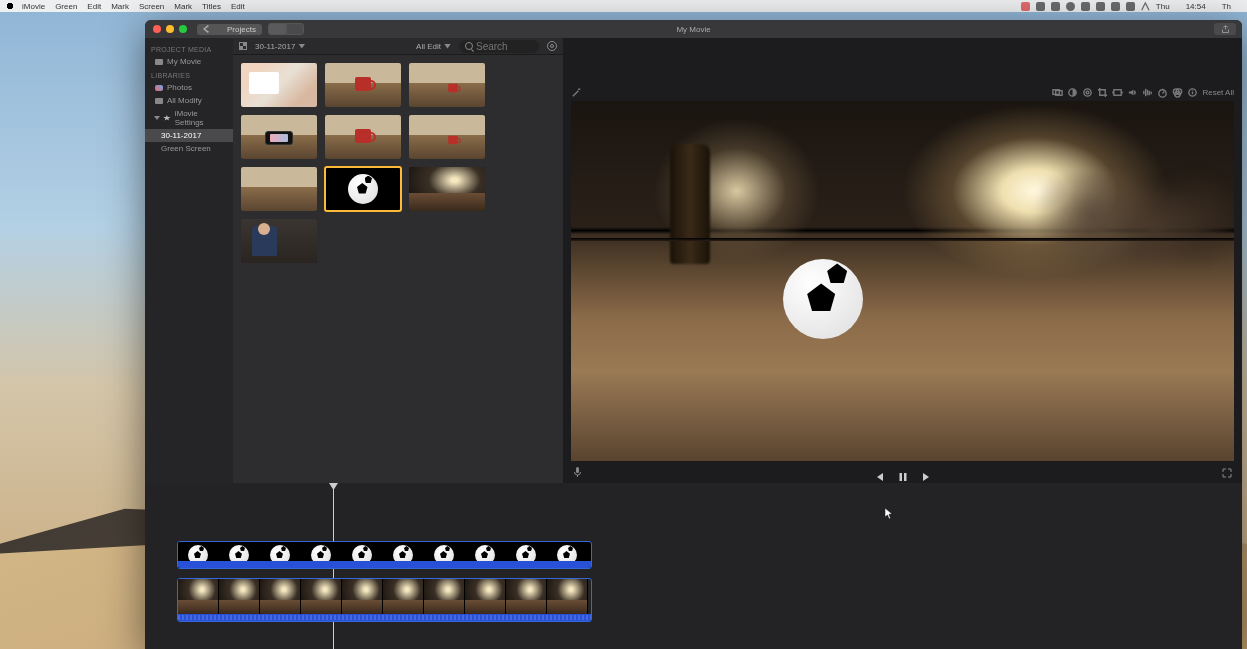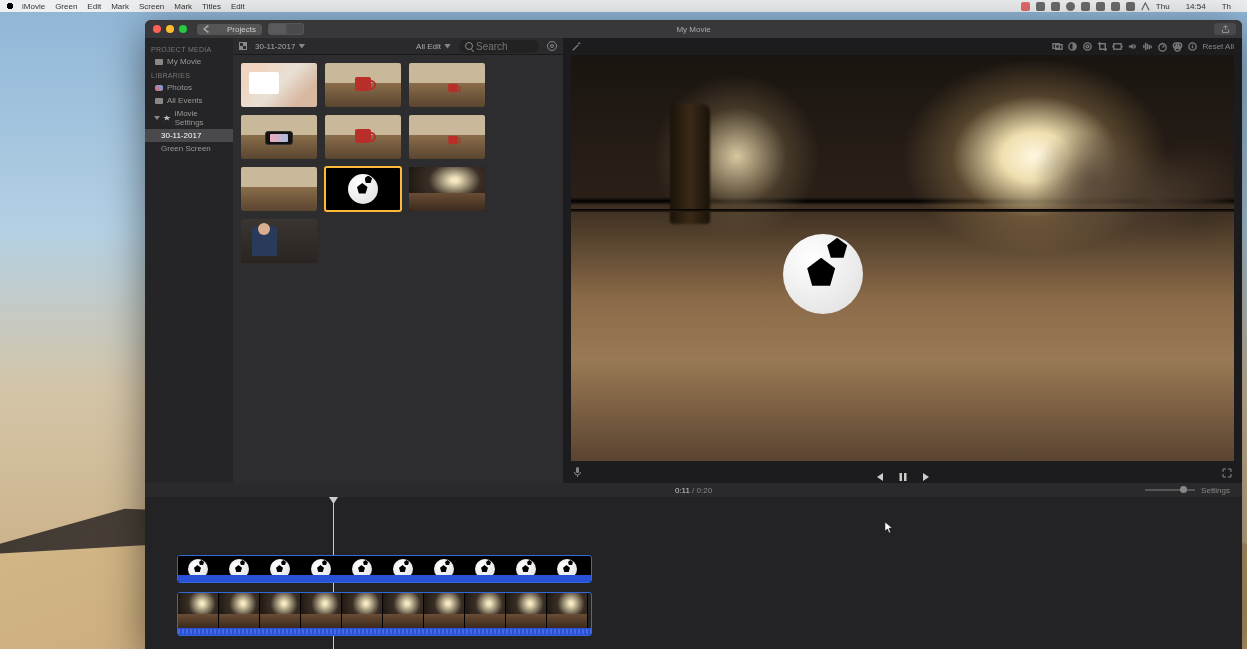--- a/index.html
+++ b/index.html
@@ -78,21 +78,21 @@
 .person::before{content:"";position:absolute;left:15%;top:15%;width:25px;height:30px;background:#2a3a5a;border-radius:4px 4px 0 0;}
 .person::after{content:"";position:absolute;left:22%;top:8%;width:12px;height:12px;background:#d8b090;border-radius:50%;}
 .soccer{width:30px;height:30px;background:radial-gradient(circle at 35% 30%,#fff,#ddd);border-radius:50%;position:relative;}
 .soccer::before{content:"";position:absolute;top:30%;left:30%;width:35%;height:35%;background:#000;clip-path:polygon(50% 0%,100% 38%,82% 100%,18% 100%,0% 38%);}
 .soccer::after{content:"";position:absolute;top:5%;left:55%;width:25%;height:25%;background:#000;clip-path:polygon(50% 0%,100% 38%,82% 100%,18% 100%,0% 38%);}
 .bar-scene{position:absolute;inset:0;background:radial-gradient(ellipse at 60% 30%,#f5e8c0 5%,#3a2f25 40%,#1a1510 80%);}
 .bar-scene::after{content:"";position:absolute;bottom:0;left:0;right:0;height:40%;background:linear-gradient(180deg,#6a4d35,#3a2a1d);}
 
 
 .preview { flex:1; background:#1c1c1e; display:flex; flex-direction:column; }
-.preview-toolbar { height:17px; display:flex; align-items:center; padding:0 8px; gap:4px; font-size:8px; color:#888; }
+.preview-toolbar { height:17px; display:flex; align-items:center; padding:0 8px; gap:4px; font-size:8px; color:#888;margin-top:46px; }
 .preview-toolbar .spacer{flex:1;}
 .preview-toolbar i.tico { width:11px; height:11px; display:inline-block; opacity:.65; }
 .preview-toolbar .reset { font-size:8px; }
 .viewer { flex:1; margin:0 8px 2px; background:#000; position:relative; overflow:hidden; }
 .viewer .scene { position:absolute; inset:0; background:
   radial-gradient(ellipse 50% 60% at 70% 25%, #fff8e0 0%, #f0e0b0 10%, rgba(200,160,100,.3) 25%, transparent 40%),
   radial-gradient(ellipse 25% 40% at 25% 25%, #d8c8a0 0%, rgba(120,100,70,.4) 30%, transparent 50%),
   linear-gradient(180deg, #1a1510 0%, #2a2018 35%, #000 36%, #3a2d20 37%, #8a6a48 60%, #9a7a55 75%, #5a4430 100%);
 }
 .viewer .table-edge { position:absolute; left:0; right:0; top:38%; height:3px; background:linear-gradient(180deg,#000,#2a1f15); }
@@ -200,21 +200,21 @@
         <span class="ico"></span>
         <span>My Movie</span>
       </div>
       <div class="hdr2">LIBRARIES</div>
       <div class="row">
         <span class="ico" style="border-radius:2px;background:linear-gradient(45deg,#e66,#6ae);"></span>
         <span>Photos</span>
       </div>
       <div class="row">
         <span class="ico"></span>
-        <span>All Events</span>
+        <span>All Modify</span>
       </div>
       <div class="row">
         <span class="tri" style="transform:rotate(90deg);"></span>
         <span class="ico" style="clip-path:polygon(50% 0,61% 35%,98% 35%,68% 57%,79% 91%,50% 70%,21% 91%,32% 57%,2% 35%,39% 35%);background:#bbb;"></span>
         <span>iMovie Settings</span>
       </div>
       <div class="row sub sel">
         <span>30-11-2017</span>
       </div>
       <div class="row sub">
@@ -358,31 +358,20 @@
         <span class="pbtn"><svg viewBox="0 0 10 10">
               <path d="M8 1v8M1 1l6 4-6 4z" fill="#ccc"></path>
             </svg></span>
         <span class="full"><svg width="10" height="10" viewBox="0 0 10 10">
               <path d="M1 4V1h3M9 6v3H6M6 1h3v3M4 9H1V6" stroke="#888" fill="none"></path>
             </svg></span>
       </div>
     </div>
   </div>
 
-  <div class="tlbar">
-    <div class="times">
-      <span class="cur">0:11</span><span> / </span><span>0:20</span>
-    </div>
-    <div class="zoom">
-      <div class="track">
-          <div class="knob"></div>
-        </div>
-      <span>Settings</span>
-    </div>
-  </div>
 
   <div class="timeline">
     <div class="playhead"></div>
 
     <div class="clip top-clip">
       <div class="frame">
           <div class="soccer"></div>
         </div>
       <div class="frame">
           <div class="soccer"></div>

